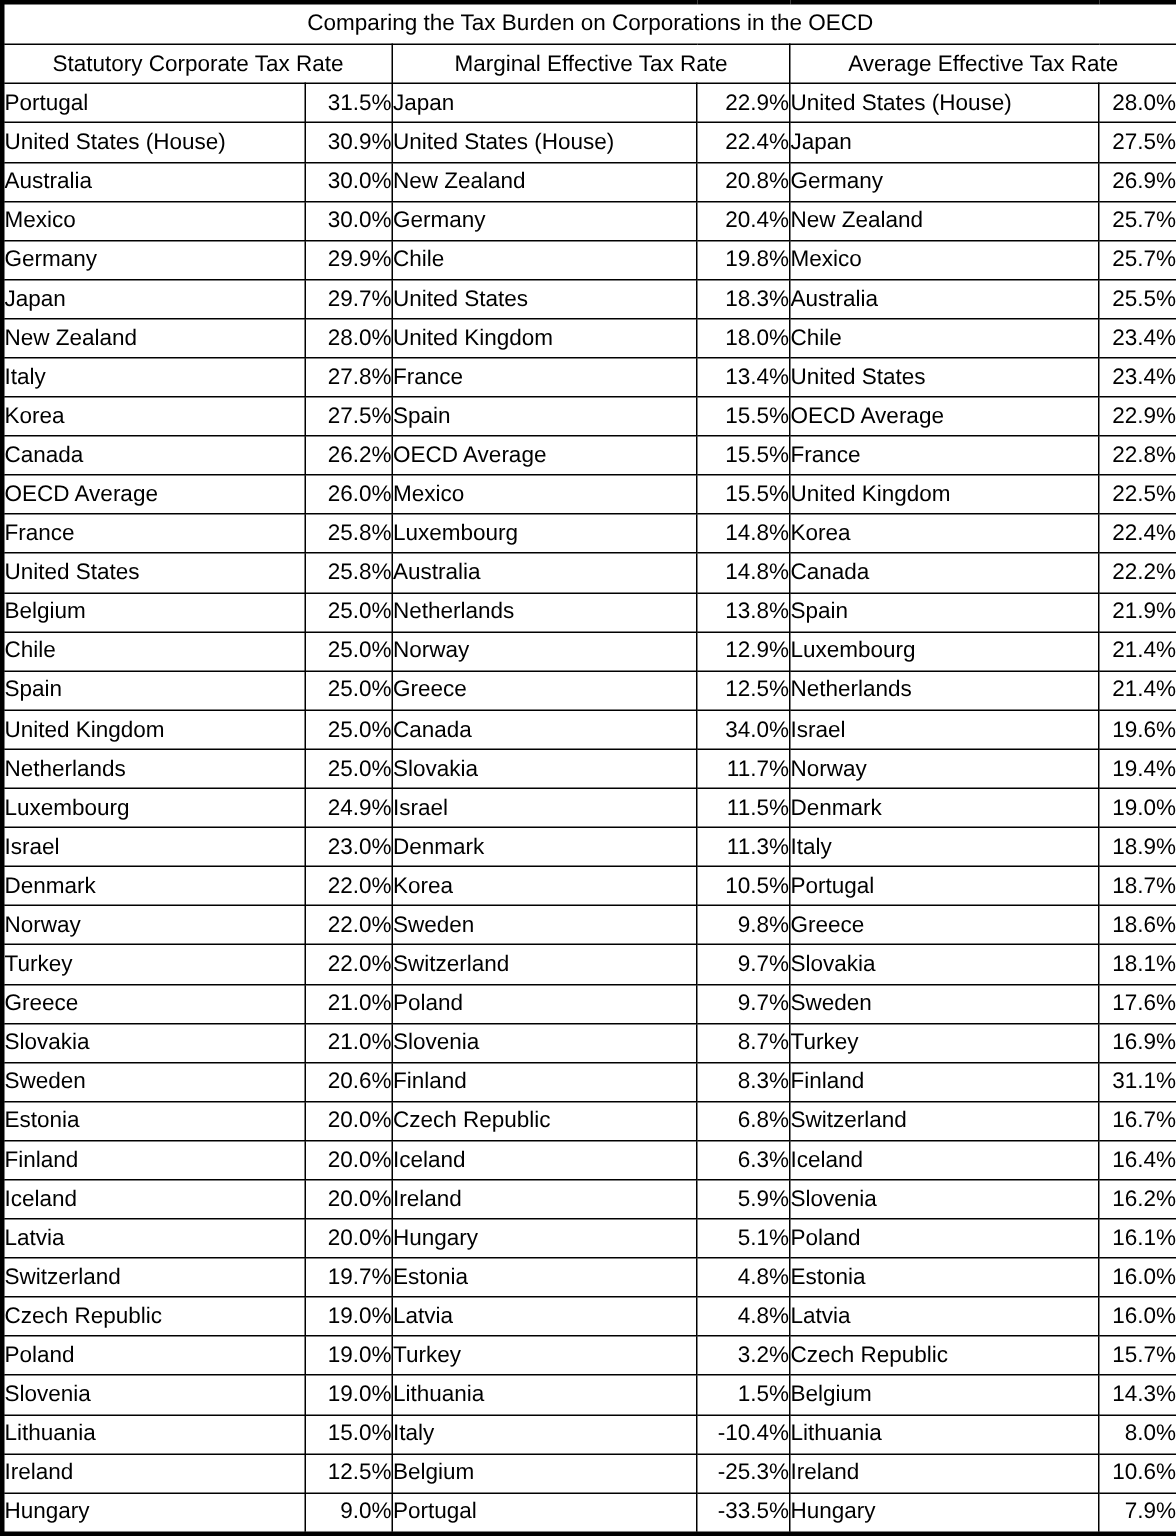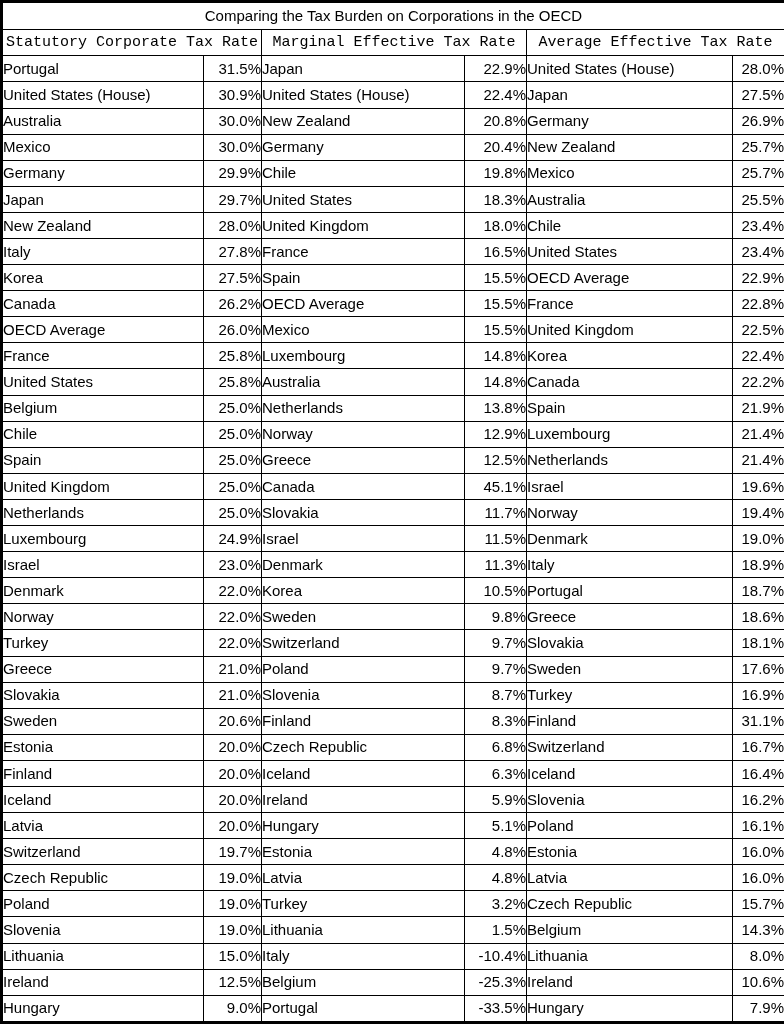--- a/index.html
+++ b/index.html
@@ -38,21 +38,20 @@
   td.title-cell {
     text-align: center;
     height: 24px;
     font-size: 15.5px;
   }
   th.group-header {
     text-align: center;
     height: 23px;
     font-size: 15.5px;
     font-weight: 400;
-    font-family: Liberation Mono, monospace;
   }
   td.country {
     text-align: left;
     padding-left: 8px;
     height: 23px;
   }
   td.rate {
     text-align: right;
     padding-right: 4px;
   }
@@ -135,21 +134,21 @@
           <td class="rate">28.0%</td>
           <td class="country group-start">United Kingdom</td>
           <td class="rate">18.0%</td>
           <td class="country group-start">Chile</td>
           <td class="rate">23.4%</td>
         </tr>
         <tr>
           <td class="country">Italy</td>
           <td class="rate">27.8%</td>
           <td class="country group-start">France</td>
-          <td class="rate">16.5%</td>
+          <td class="rate">13.4%</td>
           <td class="country group-start">United States</td>
           <td class="rate">23.4%</td>
         </tr>
         <tr>
           <td class="country">Korea</td>
           <td class="rate">27.5%</td>
           <td class="country group-start">Spain</td>
           <td class="rate">15.5%</td>
           <td class="country group-start">OECD Average</td>
           <td class="rate">22.9%</td>
@@ -207,21 +206,21 @@
           <td class="rate">25.0%</td>
           <td class="country group-start">Greece</td>
           <td class="rate">12.5%</td>
           <td class="country group-start">Netherlands</td>
           <td class="rate">21.4%</td>
         </tr>
         <tr>
           <td class="country">United Kingdom</td>
           <td class="rate">25.0%</td>
           <td class="country group-start">Canada</td>
-          <td class="rate">45.1%</td>
+          <td class="rate">34.0%</td>
           <td class="country group-start">Israel</td>
           <td class="rate">19.6%</td>
         </tr>
         <tr>
           <td class="country">Netherlands</td>
           <td class="rate">25.0%</td>
           <td class="country group-start">Slovakia</td>
           <td class="rate">11.7%</td>
           <td class="country group-start">Norway</td>
           <td class="rate">19.4%</td>

